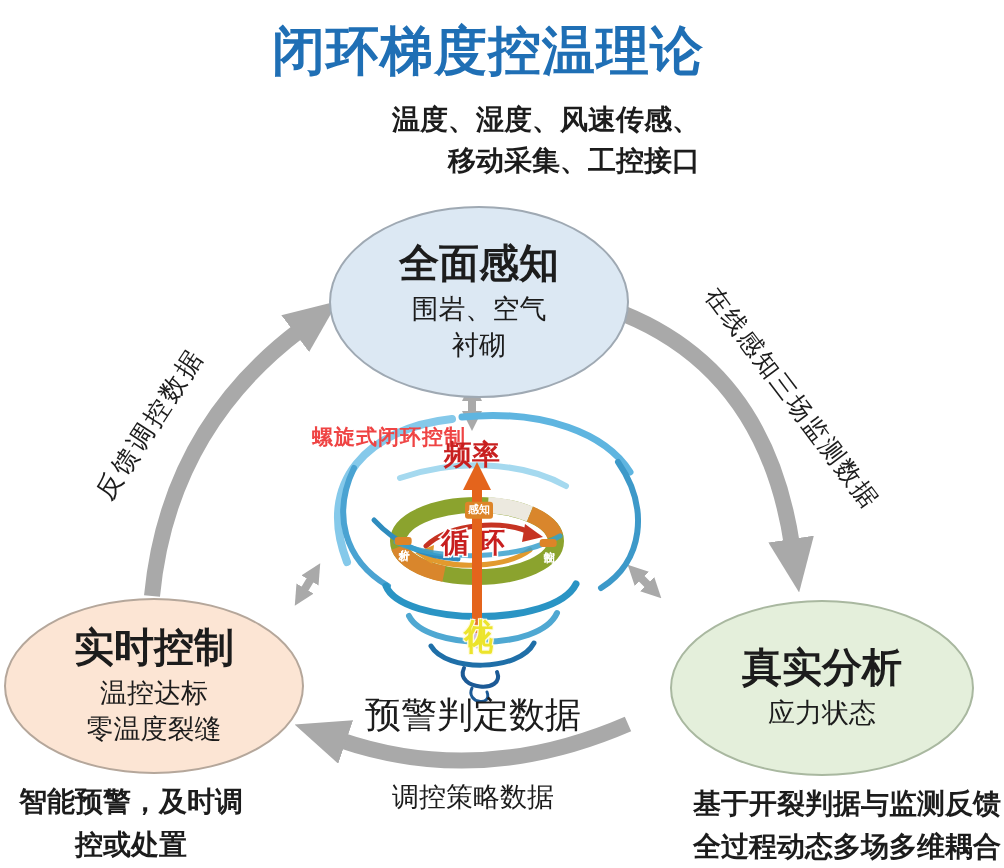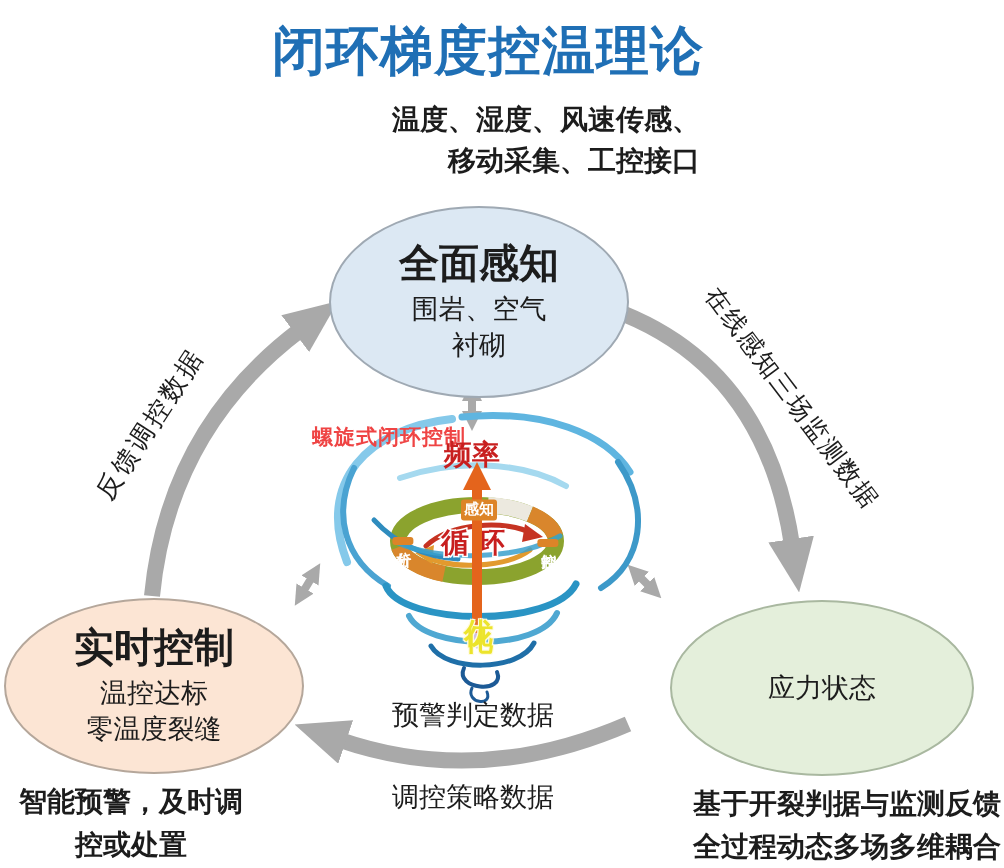--- a/index.html
+++ b/index.html
@@ -24,36 +24,36 @@
   }
   .node-perception{left:329px;top:206px;width:296px;height:188px;background:#dce8f3;border:2px solid #9fa9b3;}
   .node-control{left:4px;top:598px;width:296px;height:172px;background:#fce5d4;border:2px solid #b5a79b;}
   .node-analysis{left:670px;top:600px;width:300px;height:172px;background:#e4efdb;border:2px solid #a9b8a0;}
   .node-title{font-size:40px;font-weight:bold;line-height:1.1;margin-bottom:6px;}
   .node-line{font-size:27px;line-height:1.34;}
   
   .lbl{position:absolute;transform:translate(-50%,-50%);white-space:nowrap;z-index:3;}
   .lbl-right-arc{left:792px;top:398px;font-size:25px;letter-spacing:2px;transform:translate(-50%,-50%) rotate(53deg);}
   .lbl-left-arc{left:150px;top:424px;font-size:26px;letter-spacing:3px;transform:translate(-50%,-50%) rotate(-57deg);}
-  .lbl-warning{left:473px;top:715px;font-size:27px;}
+  .lbl-warning{left:473px;top:715px;font-size:36px;}
   .lbl-strategy{left:473px;top:797px;font-size:27px;}
   .caption{position:absolute;text-align:center;font-size:28px;font-weight:bold;line-height:1.55;z-index:3;}
   .caption-left{left:0px;top:780px;width:262px;}
   .caption-right{left:685px;top:782px;width:324px;}
   
   .spiral-label{position:absolute;left:312px;top:423px;font-size:21px;font-weight:bold;color:#ef4444;letter-spacing:1px;z-index:3;}
   .freq-label{left:472px;top:455px;font-size:28px;font-weight:bold;color:#c81f1f;}
   .opt-label{
     left:479px;top:602px;font-size:29px;font-weight:bold;color:#ece42c;
     writing-mode:vertical-rl;text-orientation:upright;letter-spacing:6px;
     text-shadow:1px 1px 0 #fffbe0,-1px -1px 0 #fffbe0,1px -1px 0 #fffbe0,-1px 1px 0 #fffbe0,0 0 3px #ffffff;
   }
   .ring-tab{
     position:absolute;transform:translate(-50%,-50%);z-index:3;background:#dd8428;color:#ffffff;
-    font-size:15px;font-weight:bold;border-radius:3px;line-height:1.15;padding:2px 3px;text-align:center;
+    font-size:11px;font-weight:bold;border-radius:3px;line-height:1.15;padding:2px 3px;text-align:center;
   }
   .ring-tab.vertical{writing-mode:vertical-rl;text-orientation:upright;padding:3px 2px;letter-spacing:1px;}
   .tab-top{left:479px;top:510px;}
   .tab-left{left:403px;top:541px;}
   .tab-right{left:548px;top:543px;}
 </style>
 </head>
 <body>
 
 <div class="canvas">
@@ -130,20 +130,21 @@
     <div class="node-line">衬砌</div>
   </div>
 
   <div class="node node-control">
     <div class="node-title">实时控制</div>
     <div class="node-line">温控达标</div>
     <div class="node-line">零温度裂缝</div>
   </div>
 
   <div class="node node-analysis">
+    <div class="node-title">真实分析</div>
     <div class="node-line">应力状态</div>
   </div>
 
   <div class="lbl lbl-right-arc">在线感知三场监测数据</div>
   <div class="lbl lbl-left-arc">反馈调控数据</div>
   <div class="lbl lbl-warning">预警判定数据</div>
   <div class="lbl lbl-strategy">调控策略数据</div>
 
   <div class="caption caption-left">
     <div>智能预警，及时调</div>

